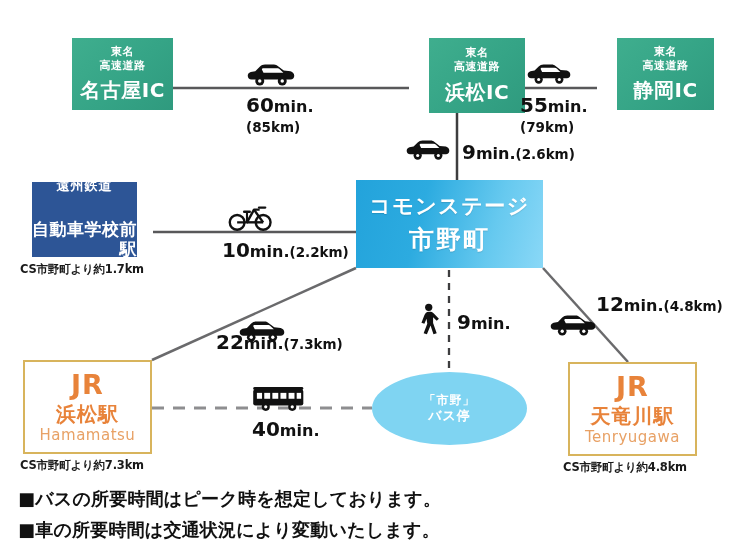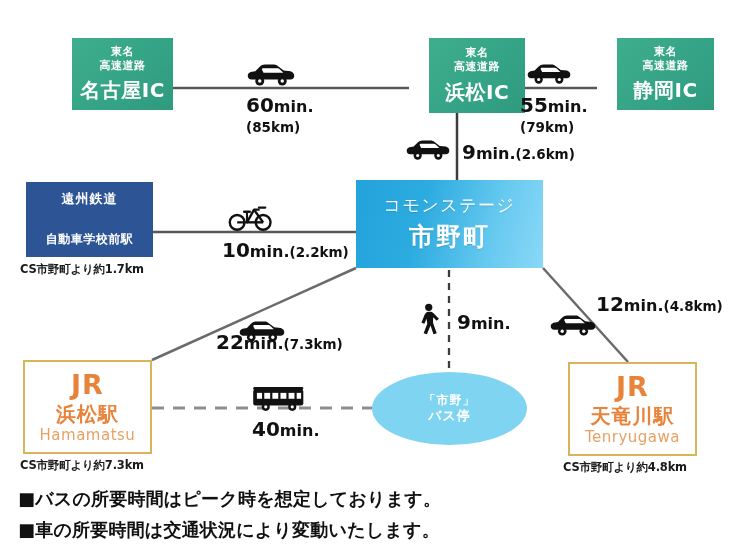--- a/index.html
+++ b/index.html
@@ -58,33 +58,34 @@
   .node-rail {
     background: #2d5596;
     color: #ffffff;
   }
   .node-rail .sub {
     font-size: 13px;
     font-weight: bold;
     letter-spacing: 1px;
   }
   .node-rail .main {
-    font-size: 12px;
+    font-size: 17px;
     font-weight: bold;
     margin-top: 26px;
     letter-spacing: .5px;
+    text-align: right;
   }
 
   .node-center {
     background: linear-gradient(105deg, #23a3db 0%, #2cabe0 35%, #66c9ef 72%, #8ad8f7 100%);
     color: #ffffff;
   }
   .node-center .sub {
-    font-size: 17px;
-    font-weight: normal;
+    font-size: 21px;
+    font-weight: bold;
     letter-spacing: 1.5px;
     text-shadow: 0 1px 1px rgba(0,0,0,.12);
   }
   .node-center .main {
     font-size: 25px;
     font-weight: bold;
     margin-top: 8px;
     letter-spacing: 2px;
     text-shadow: 0 1px 1px rgba(0,0,0,.12);
   }
@@ -221,21 +222,21 @@
     <div class="sub sub-line2">高速道路</div>
     <div class="main">浜松IC</div>
   </div>
 
   <div class="node node-ic" style="left:597px; top:38px; width:97px; height:72px;">
     <div class="sub">東名</div>
     <div class="sub sub-line2">高速道路</div>
     <div class="main">静岡IC</div>
   </div>
 
-  <div class="node node-rail" style="left:26px; top:182px; width:127px; height:75px;">
+  <div class="node node-rail" style="left:32px; top:182px; width:105px; height:75px;">
     <div class="sub">遠州鉄道</div>
     <div class="main">自動車学校前駅</div>
   </div>
   <div class="caption" style="left:20px; top:262px;">CS市野町より約1.7km</div>
 
   <div class="node node-center" style="left:356px; top:180px; width:187px; height:88px;">
     <div class="sub">コモンステージ</div>
     <div class="main">市野町</div>
   </div>
 

